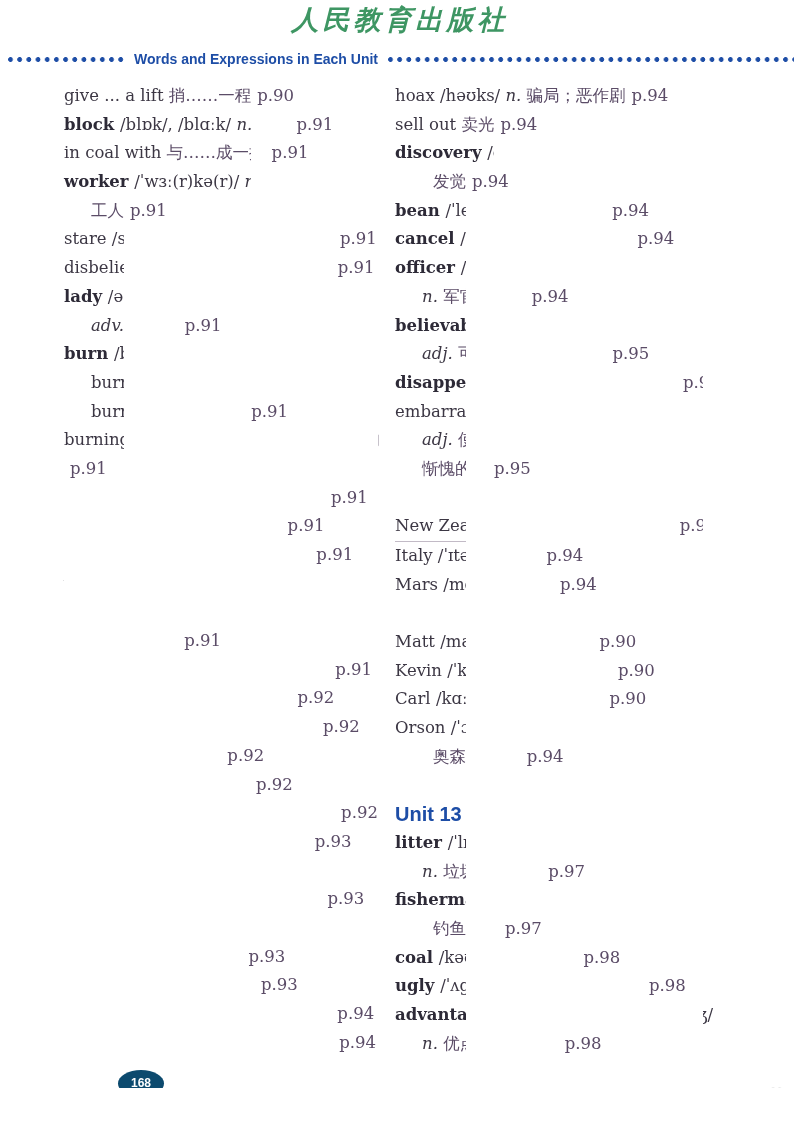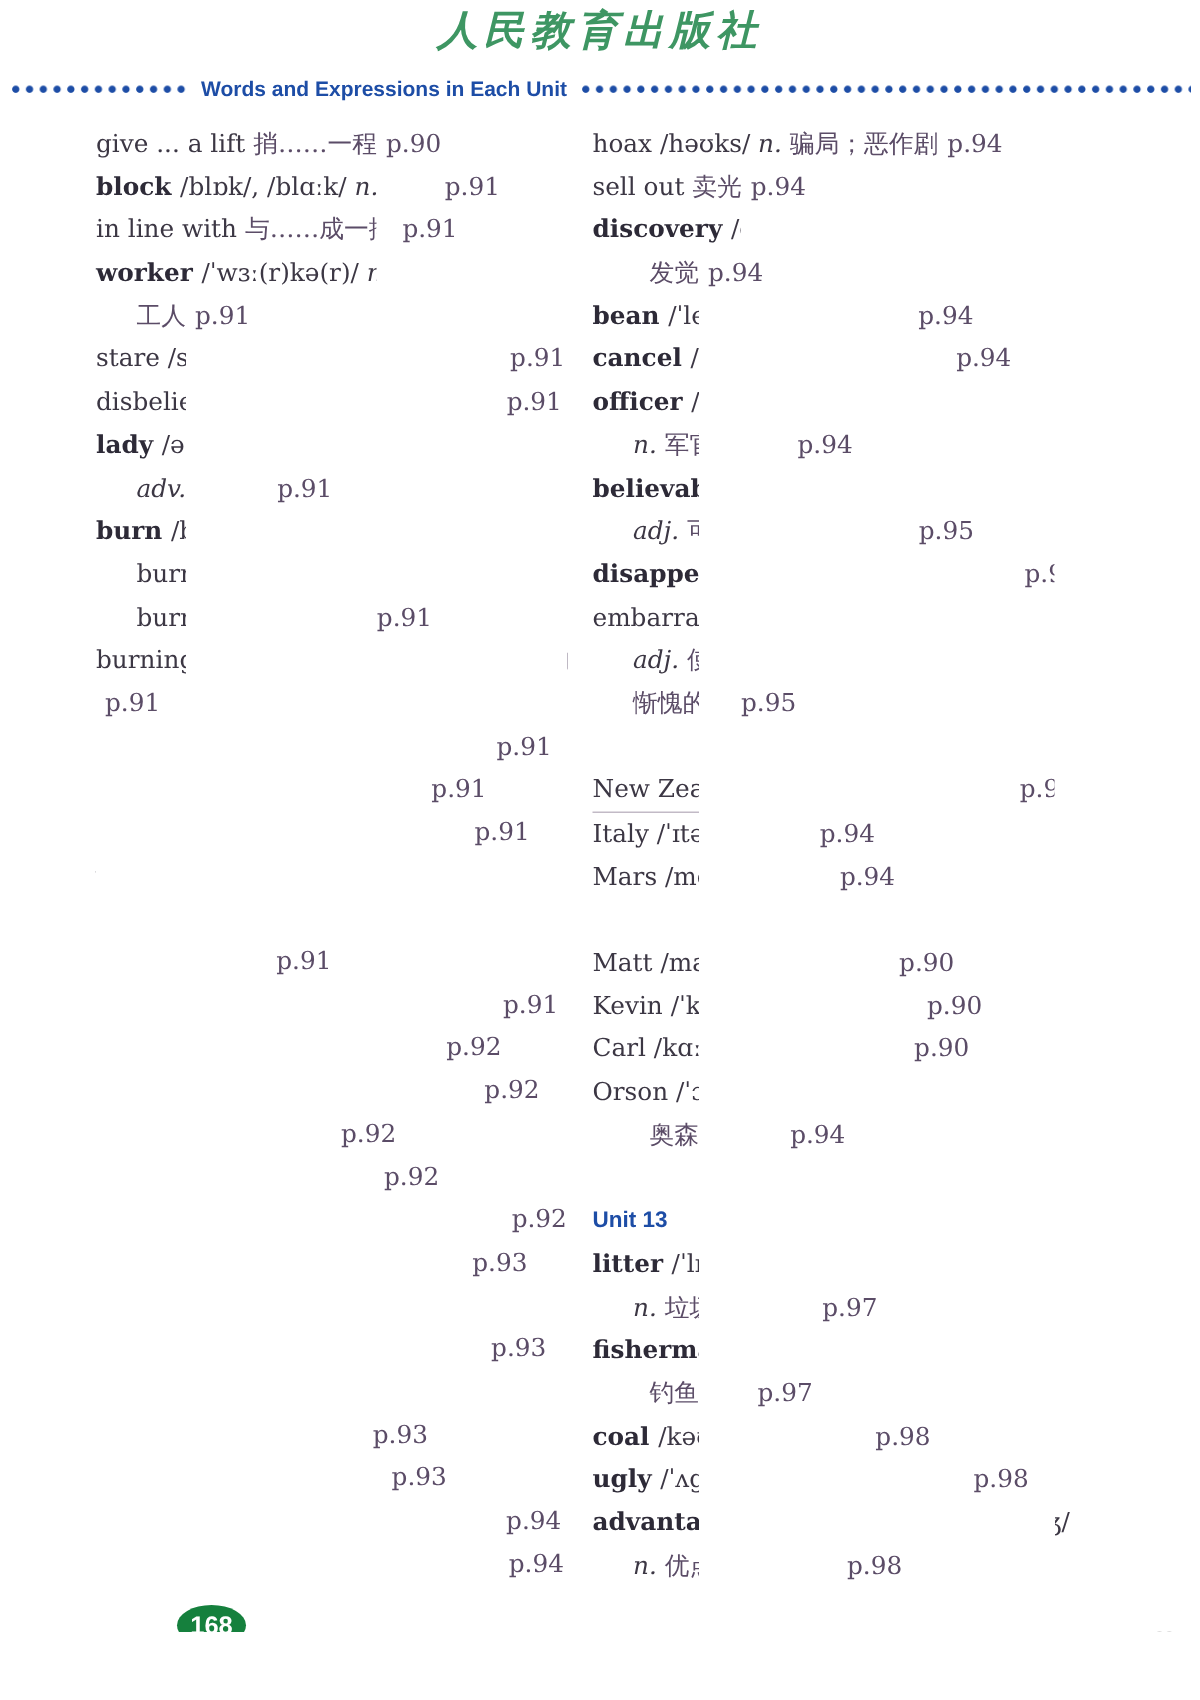--- a/index.html
+++ b/index.html
@@ -24,29 +24,29 @@
   .col-left{width:314px;margin-right:17px;}
   .col-right{width:308px;}
   .row{display:flex;justify-content:space-between;align-items:baseline;height:28.7px;
        line-height:28.7px;white-space:nowrap;font-size:16.5px;color:#3c3744;}
   .row .text{overflow:visible;}
   .row .page{color:#5b4c67;padding-left:6px;}
   .row.ind1 .text{padding-left:27px;}
   .row.ind2 .text{padding-left:38px;}
   .row.underline{border-bottom:1px solid #c2bac6;}
   .row.unit .text{font-family:"Liberation Sans",sans-serif;font-weight:bold;
-       font-size:15px;color:#1d4da6;}
+       font-size:20px;color:#1d4da6;}
   .spacer{height:28.7px;}
   .b{font-weight:bold;color:#2d2a37;}
   .i{font-style:italic;}
   .cn{color:#5b4c67;}
   
   .page-badge{position:absolute;left:118px;top:1070px;width:46px;height:27px;border-radius:50%;
-      background:#15803d;color:#ffffff;font-family:"Liberation Sans",sans-serif;font-weight:bold;
-      font-size:17px;text-align:center;line-height:27px;}
+      background:#0c4a6e;color:#ffffff;font-family:"Liberation Sans",sans-serif;font-weight:bold;
+      font-size:12px;text-align:center;line-height:27px;}
   .watermark{position:absolute;right:10px;top:1086px;display:flex;align-items:center;gap:3px;
       font-family:"Liberation Sans",sans-serif;font-weight:normal;font-size:24px;
       color:#fdfdfd;text-shadow:-1px 0 #d2d2d2,1px 0 #d2d2d2,0 -1px #d2d2d2,0 1px #d2d2d2;}
 </style>
 </head>
 <body>
 
 <div class="page">
   <div class="logo-top">人民教育出版社</div>
 
@@ -60,21 +60,21 @@
     <div class="col col-left" id="col-left">
         <div class="row">
           <span class="text"><span>give ... a lift </span><span class="cn">捎……一程</span></span>
           <span class="page">p.90</span>
         </div>
         <div class="row">
           <span class="text"><span class="b">block </span><span>/blɒk/, /blɑːk/ </span><span class="i">n. </span><span class="cn">街区</span></span>
           <span class="page">p.91</span>
         </div>
         <div class="row">
-          <span class="text"><span>in line with </span><span class="cn">与……成一排</span></span>
+          <span class="text"><span>in coal with </span><span class="cn">与……成一排</span></span>
           <span class="page">p.91</span>
         </div>
         <div class="row">
           <span class="text"><span class="b">worker </span><span>/ˈwɜː(r)kə(r)/ </span><span class="i">n. </span><span class="cn">工作者；</span></span>
         </div>
         <div class="row ind1">
           <span class="text"><span class="cn">工人</span></span>
           <span class="page">p.91</span>
         </div>
         <div class="row">

